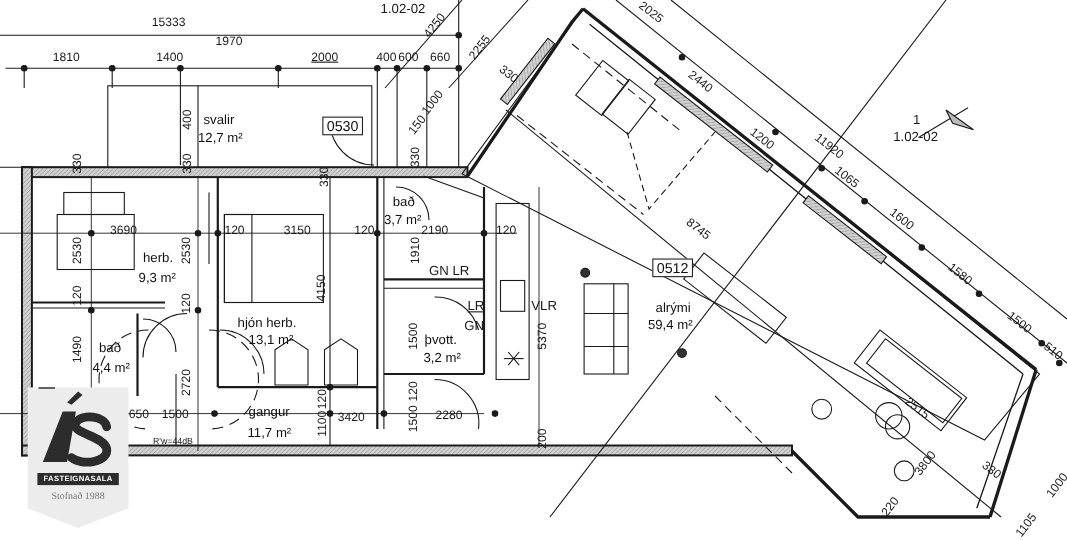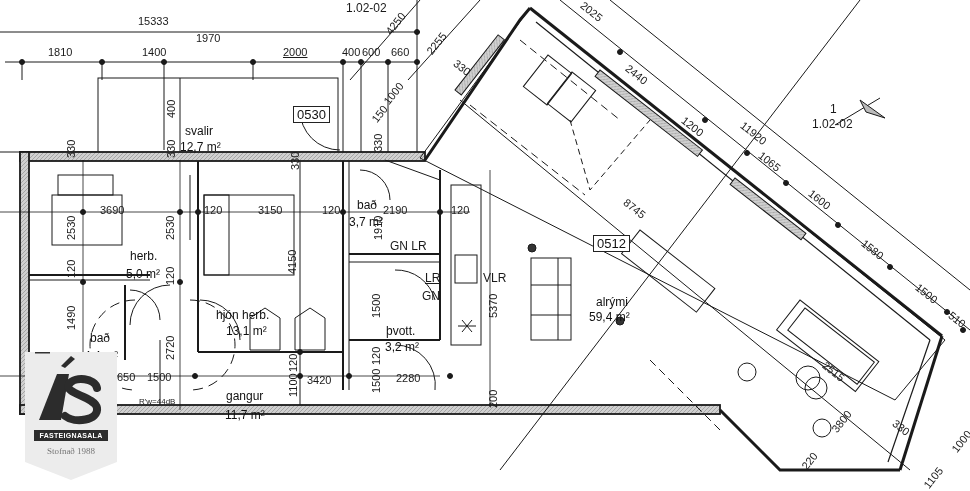--- a/index.html
+++ b/index.html
@@ -1,19 +1,19 @@
 <!DOCTYPE html>
 <html><head>
 <meta charset="utf-8">
 <style>
   html, body { margin:0; padding:0; background:#ffffff; }
   body { width:970px; height:491px; overflow:hidden; position:relative; font-family:"Liberation Sans", sans-serif; }
   #plan { position:absolute; left:0; top:0; width:970px; height:491px; }
   .lbl { position:absolute; font-family:"Liberation Sans", sans-serif; font-size:11px; color:#1a1a1a; white-space:nowrap; line-height:1; }
-  .room { font-size:12px; color:#111; text-align:left;margin-top:22px; }
+  .room { font-size:12px; color:#111; text-align:left; }
   .tag { position:absolute; border:1px solid #222; background:#fff; font-size:13px; padding:1px 3px; line-height:1; color:#111; }
   .rot-90 { transform:rotate(-90deg); transform-origin:left top; }
   .rot-38 { transform:rotate(38deg); transform-origin:left top; }
   .rot-n52 { transform:rotate(-52deg); transform-origin:left top; }
   #logo { position:absolute; left:25px; top:352px; width:92px; height:128px; }
   #logo-band { position:absolute; left:34px; top:430px; width:74px; height:11px; background:#2c2c2c; color:#fff; font-size:7px; font-weight:bold; letter-spacing:0.3px; text-align:center; line-height:11px; font-family:"Liberation Sans", sans-serif; }
   #logo-est { position:absolute; left:30px; top:446px; width:82px; text-align:center; font-size:9px; color:#777; font-family:"Liberation Serif", serif; }
 </style>
 </head>
 <body>
@@ -173,21 +173,21 @@
     <path d="M860 100 L885 118 L866 112 Z" fill="#bbb"></path>
   </g>
 </svg>
 
 <div class="tag" style="left:293px;top:106px;">0530</div>
 <div class="tag" style="left:593px;top:235px;">0512</div>
 
 <div class="lbl room" style="left:185px;top:103px;">svalir</div>
 <div class="lbl room" style="left:180px;top:119px;">12,7 m²</div>
 <div class="lbl room" style="left:130px;top:228px;">herb.</div>
-<div class="lbl room" style="left:126px;top:246px;">5,0 m²</div>
+<div class="lbl room" style="left:126px;top:246px;">9,3 m²</div>
 <div class="lbl room" style="left:216px;top:287px;">hjón herb.</div>
 <div class="lbl room" style="left:226px;top:303px;">13,1 m²</div>
 <div class="lbl room" style="left:357px;top:177px;">bað</div>
 <div class="lbl room" style="left:349px;top:194px;">3,7 m²</div>
 <div class="lbl room" style="left:90px;top:310px;">bað</div>
 <div class="lbl room" style="left:84px;top:328px;">4,4 m²</div>
 <div class="lbl room" style="left:386px;top:303px;">þvott.</div>
 <div class="lbl room" style="left:385px;top:319px;">3,2 m²</div>
 <div class="lbl room" style="left:226px;top:368px;">gangur</div>
 <div class="lbl room" style="left:225px;top:387px;">11,7 m²</div>

